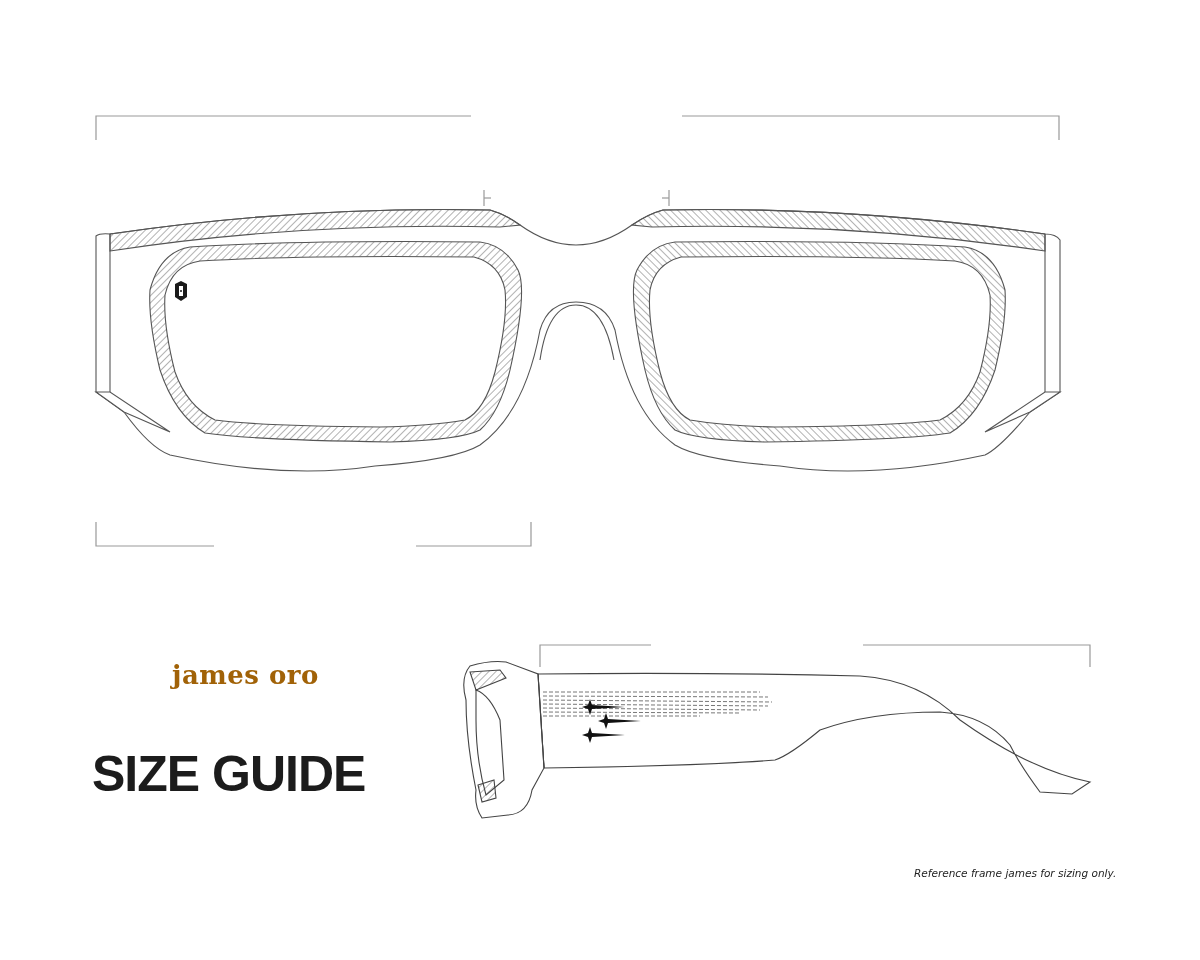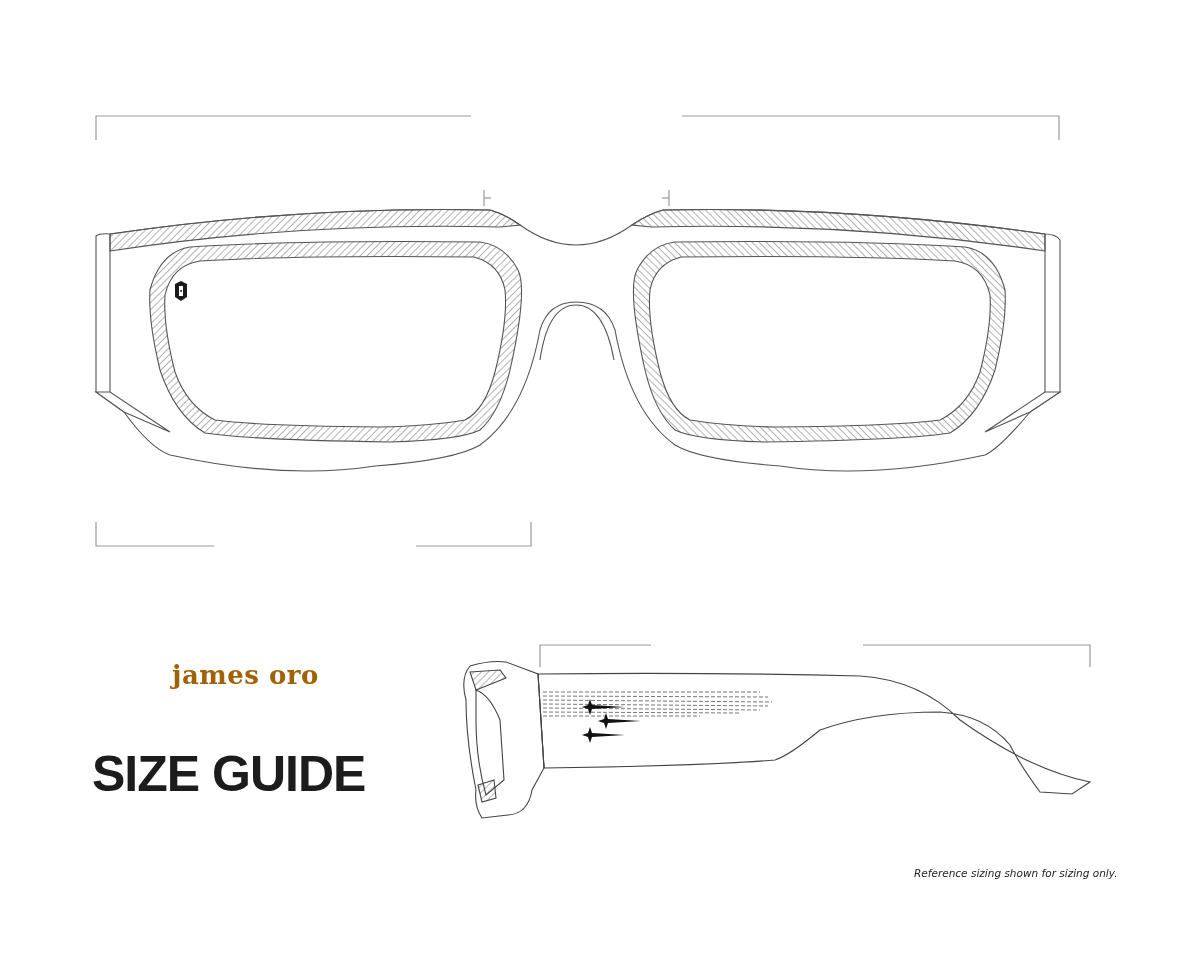--- a/index.html
+++ b/index.html
@@ -101,13 +101,13 @@
     <g fill="#111">
       <path d="M590,699 L592,705 L625,707 L592,709 L590,715 L588,709 L582,707 L588,705 Z"></path>
       <path d="M606,713 L608,719 L641,721 L608,723 L606,729 L604,723 L598,721 L604,719 Z"></path>
       <path d="M590,727 L592,733 L625,735 L592,737 L590,743 L588,737 L582,735 L588,733 Z"></path>
     </g>
   </g>
 </svg>
 
 <div class="brand">james oro</div>
 <div class="title">SIZE GUIDE</div>
-<div class="note">Reference sizing shown for sizing only.</div>
+<div class="note">Reference frame james for sizing only.</div>
 
 </body></html>

